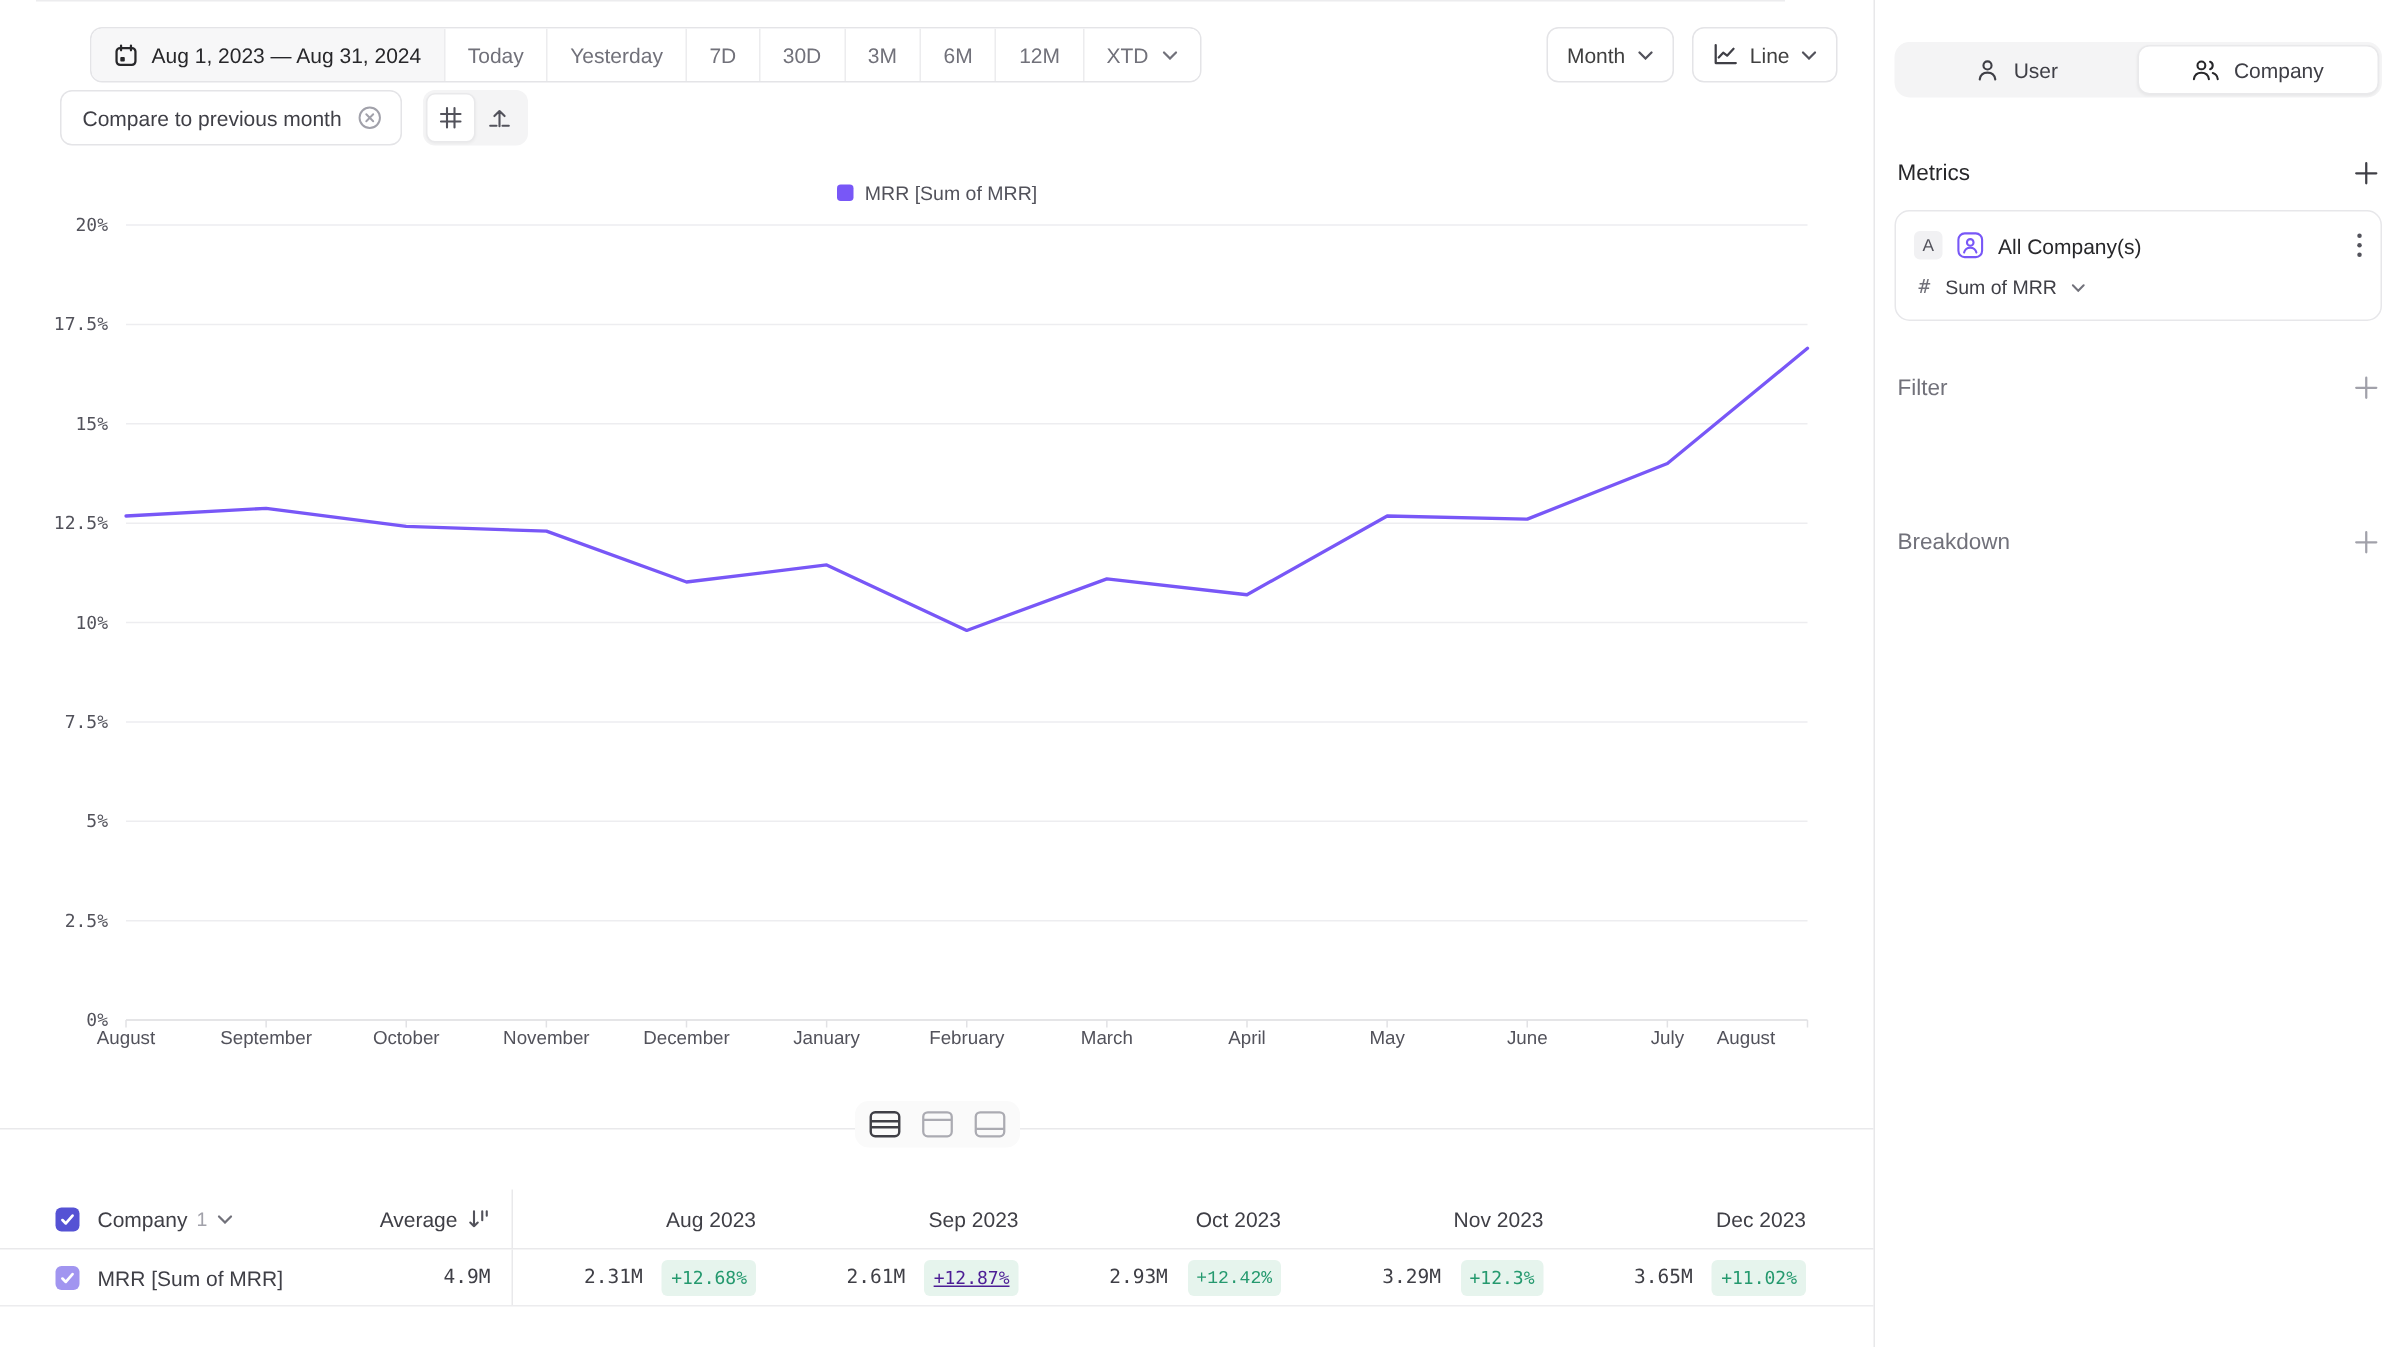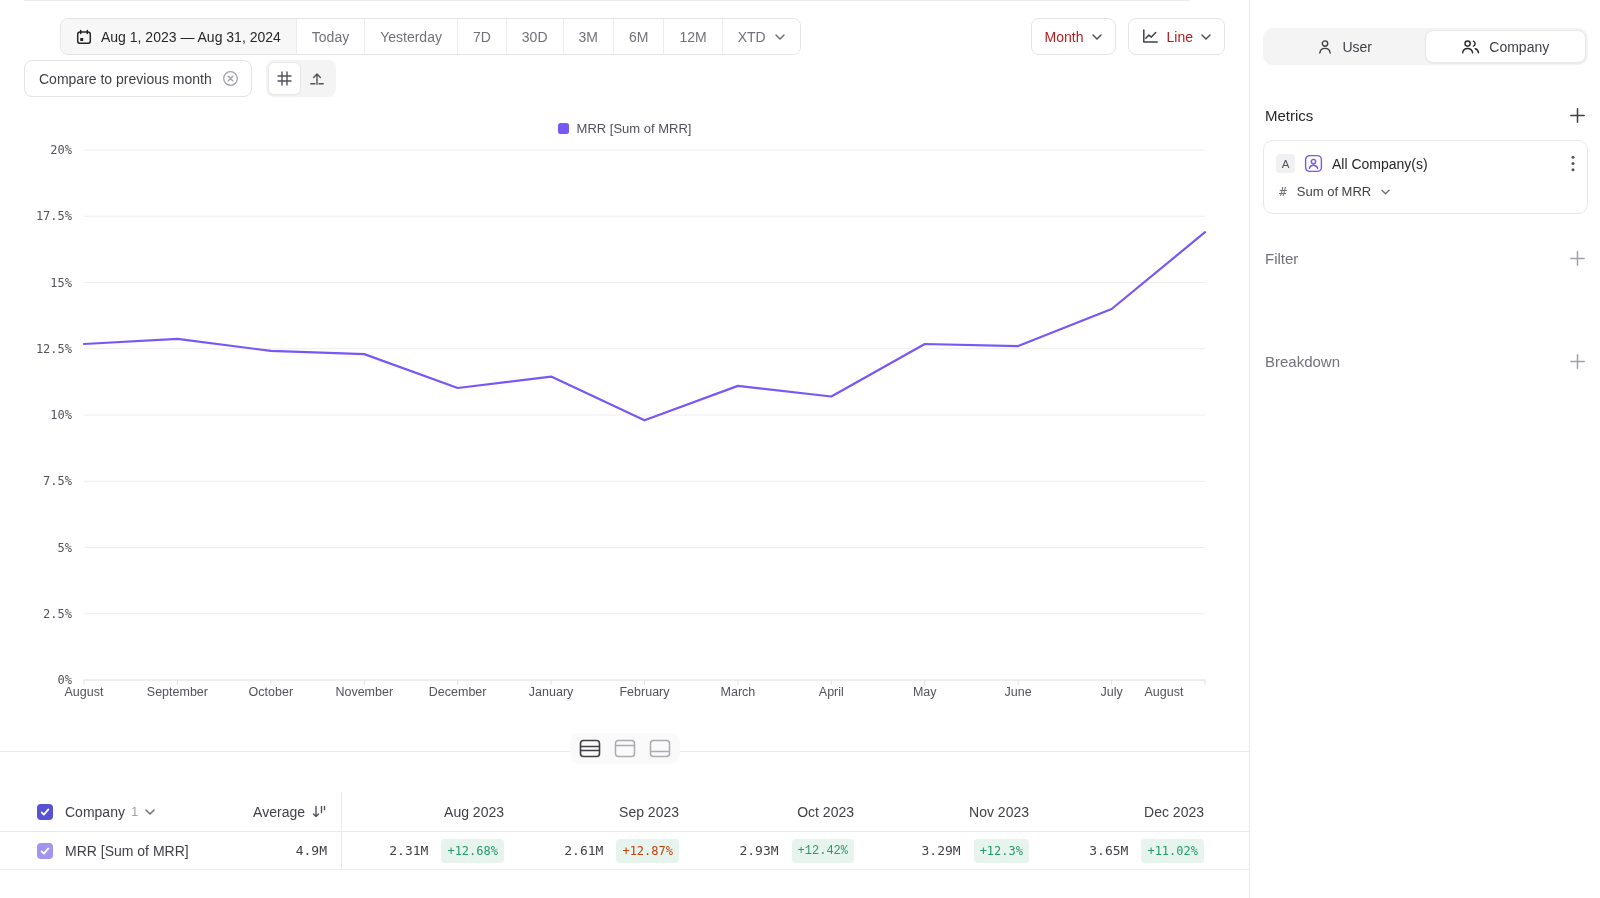--- a/index.html
+++ b/index.html
@@ -10,23 +10,23 @@
   
   .main { position:relative; width:1249px; flex:0 0 1249px; }
   .topline { position:absolute; top:0; left:24px; width:1166px; height:1px; background:#ececee; }
 
   .toolbar { display:flex; justify-content:space-between; align-items:flex-start; padding:18px 24px 0 24px; }
   .seg { display:flex; align-items:stretch; height:37px; border:1px solid #e4e4e7; border-radius:8px; overflow:hidden; background:#fff;margin-left:36px; }
   .seg-item { display:flex; align-items:center; gap:9px; padding:0 15px; font-size:14px; color:#71717a; border-left:1px solid #ececee; cursor:pointer; white-space:nowrap; background:#fff; }
   .seg-item.date { border-left:none; background:#f7f7f8; color:#27272a; font-weight:500; }
   #presets { display:contents; }
   .tb-right { display:flex; gap:12px; }
-  .btn { display:flex; align-items:center; gap:8px; height:37px; padding:0 13px; border:1px solid #e4e4e7; border-radius:8px; background:#fff; font-size:14px; color:#b91c1c; font-weight:500; cursor:pointer;text-align:right; }
-
-  .toolbar2 { display:flex; gap:14px; padding:5px 24px 0 24px; align-items:center; }
+  .btn { display:flex; align-items:center; gap:8px; height:37px; padding:0 13px; border:1px solid #e4e4e7; border-radius:8px; background:#fff; font-size:14px; color:#404040; font-weight:500; cursor:pointer;text-align:right; }
+
+  .toolbar2 { display:flex; gap:14px; padding:5px 24px 0 24px; align-items:center;margin-left:16px; }
   .chip { display:flex; align-items:center; gap:10px; height:37px; padding:0 12px 0 14px; border:1px solid #e4e4e7; border-radius:8px; font-size:14px; color:#3f3f46; background:#fff; cursor:pointer; }
   .icon-toggle { display:flex; background:#f4f4f5; border-radius:8px; padding:2px; }
   .icon-toggle .tbtn { width:33px; height:33px; display:flex; align-items:center; justify-content:center; border-radius:6px; color:#52525b; cursor:pointer; }
   .icon-toggle .tbtn.active { background:#fff; border:1px solid #e9e9eb; box-shadow:0 1px 2px rgba(0,0,0,.04); }
 
   .legend { display:flex; justify-content:center; align-items:center; gap:8px; margin-top:24px; font-size:13px; color:#52525b; }
   .legend-swatch { width:11px; height:11px; border-radius:2.5px; }
 
   .chart-wrap { margin-top:2px; }
   .ylab { font-family:"DejaVu Sans Mono", monospace; font-size:12px; fill:#52525b; }
@@ -292,21 +292,21 @@
           <span class="t-name" id="row-name">MRR [Sum of MRR]</span>
           <span class="t-avg-val" id="row-avg">4.9M</span>
         </div>
         <div class="t-months" id="month-cells">
             <div class="m-col">
               <span class="m-val">2.31M</span>
               <span class="badge" style="background: rgb(230, 244, 237); color: rgb(36, 153, 110);">+12.68%</span>
             </div>
             <div class="m-col">
               <span class="m-val">2.61M</span>
-              <span class="badge" style="background: rgb(230, 244, 237); color: #c2410c;">+12.87%</span>
+              <span class="badge" style="background: rgb(230, 244, 237); color: #4c1d95; text-decoration: underline;">+12.87%</span>
             </div>
             <div class="m-col">
               <span class="m-val">2.93M</span>
               <span class="badge" style="background: rgb(230, 244, 237); color: rgb(36, 153, 110); font-family: Liberation Mono, monospace;">+12.42%</span>
             </div>
             <div class="m-col">
               <span class="m-val">3.29M</span>
               <span class="badge" style="background: rgb(230, 244, 237); color: rgb(36, 153, 110);">+12.3%</span>
             </div>
             <div class="m-col">

